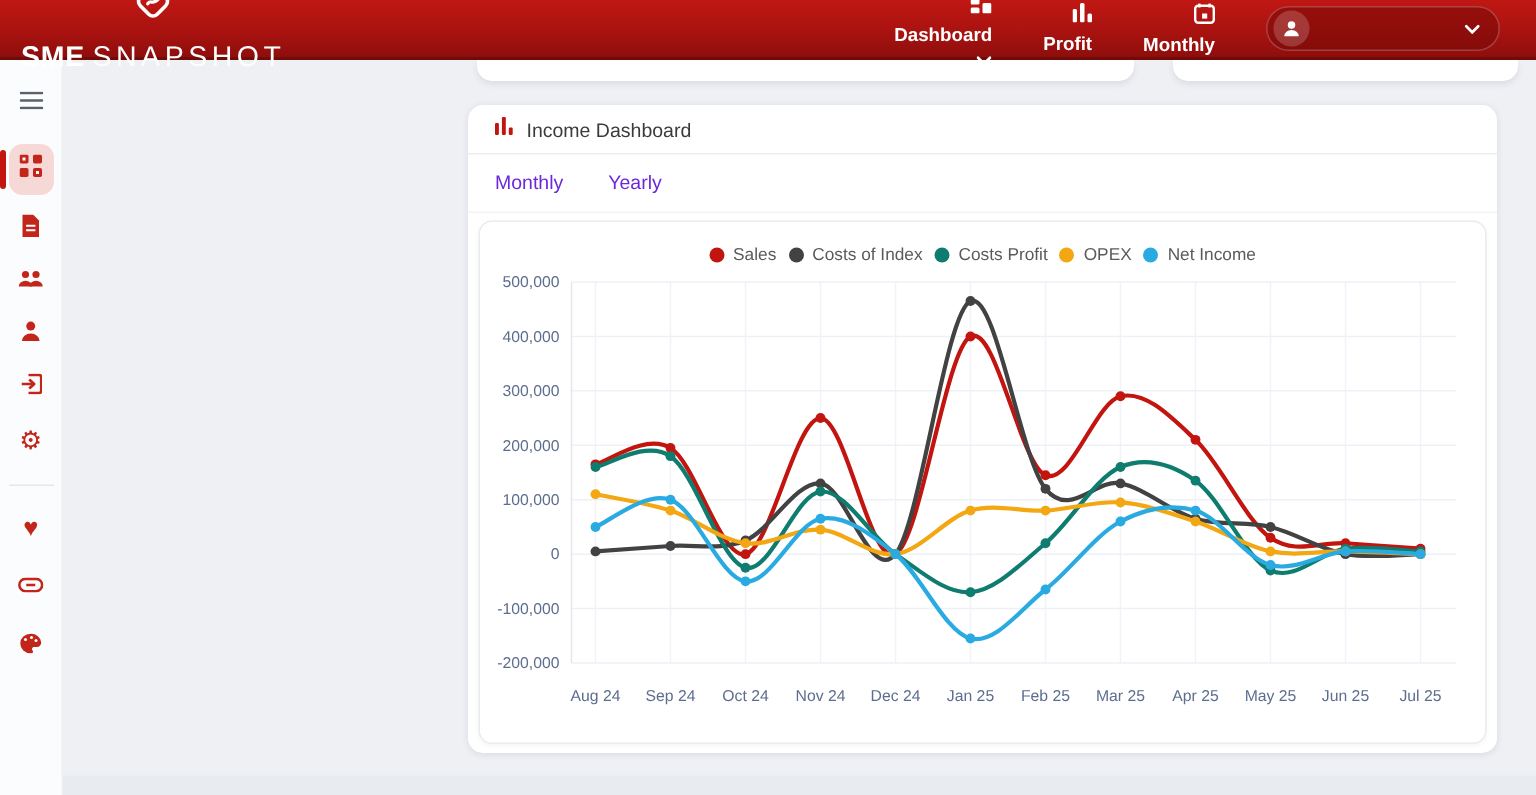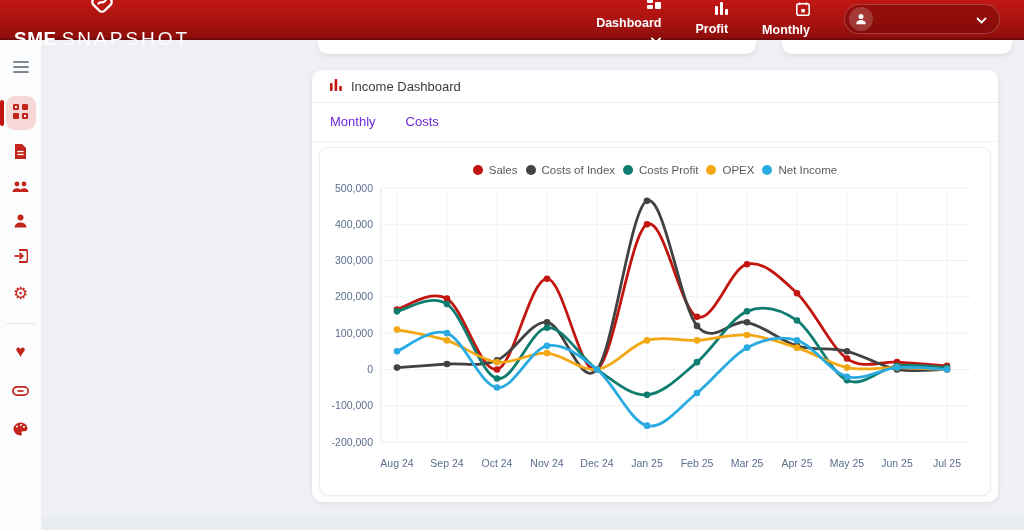--- a/index.html
+++ b/index.html
@@ -229,21 +229,21 @@
         <rect x="0" y="4" width="2.6" height="8" rx="0.8"></rect>
           <rect x="4.6" y="0" width="2.6" height="12" rx="0.8"></rect>
           <rect x="9.2" y="7" width="2.6" height="5" rx="0.8"></rect>
       </svg>
     </span>
     <span class="card-title">Income Dashboard</span>
   </div>
 
   <div class="tabs">
     <div class="tab">Monthly</div>
-    <div class="tab">Costs</div>
+    <div class="tab">Yearly</div>
   </div>
 
   <div class="chart-panel">
     <div class="legend" id="legend">
         <span class="lg-item">
           <span class="lg-dot" style="background: rgb(194, 21, 15);"></span>
           <span>Sales</span>
         </span>
         <span class="lg-item">
           <span class="lg-dot" style="background: rgb(66, 66, 66);"></span>

